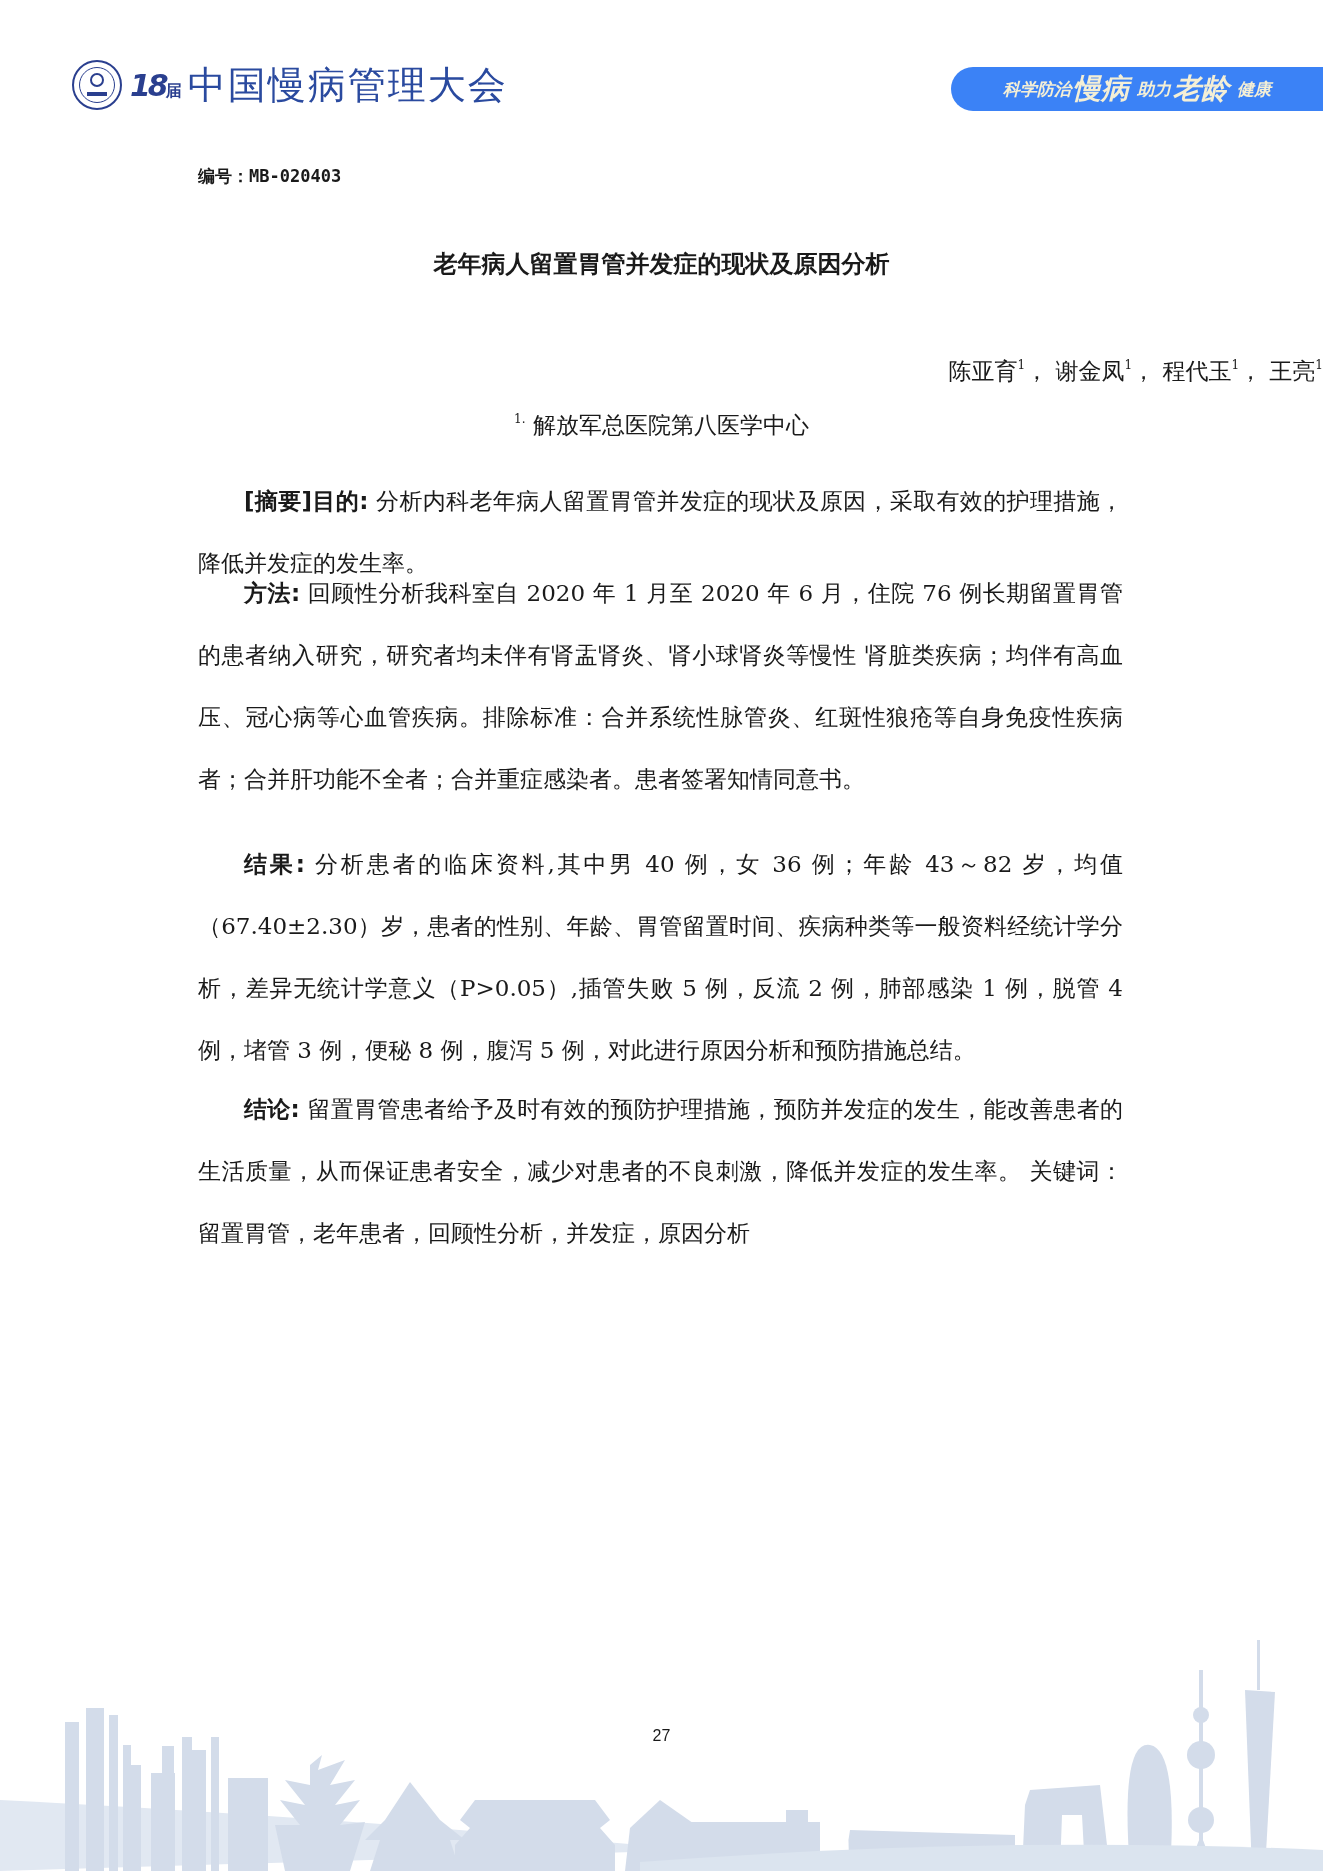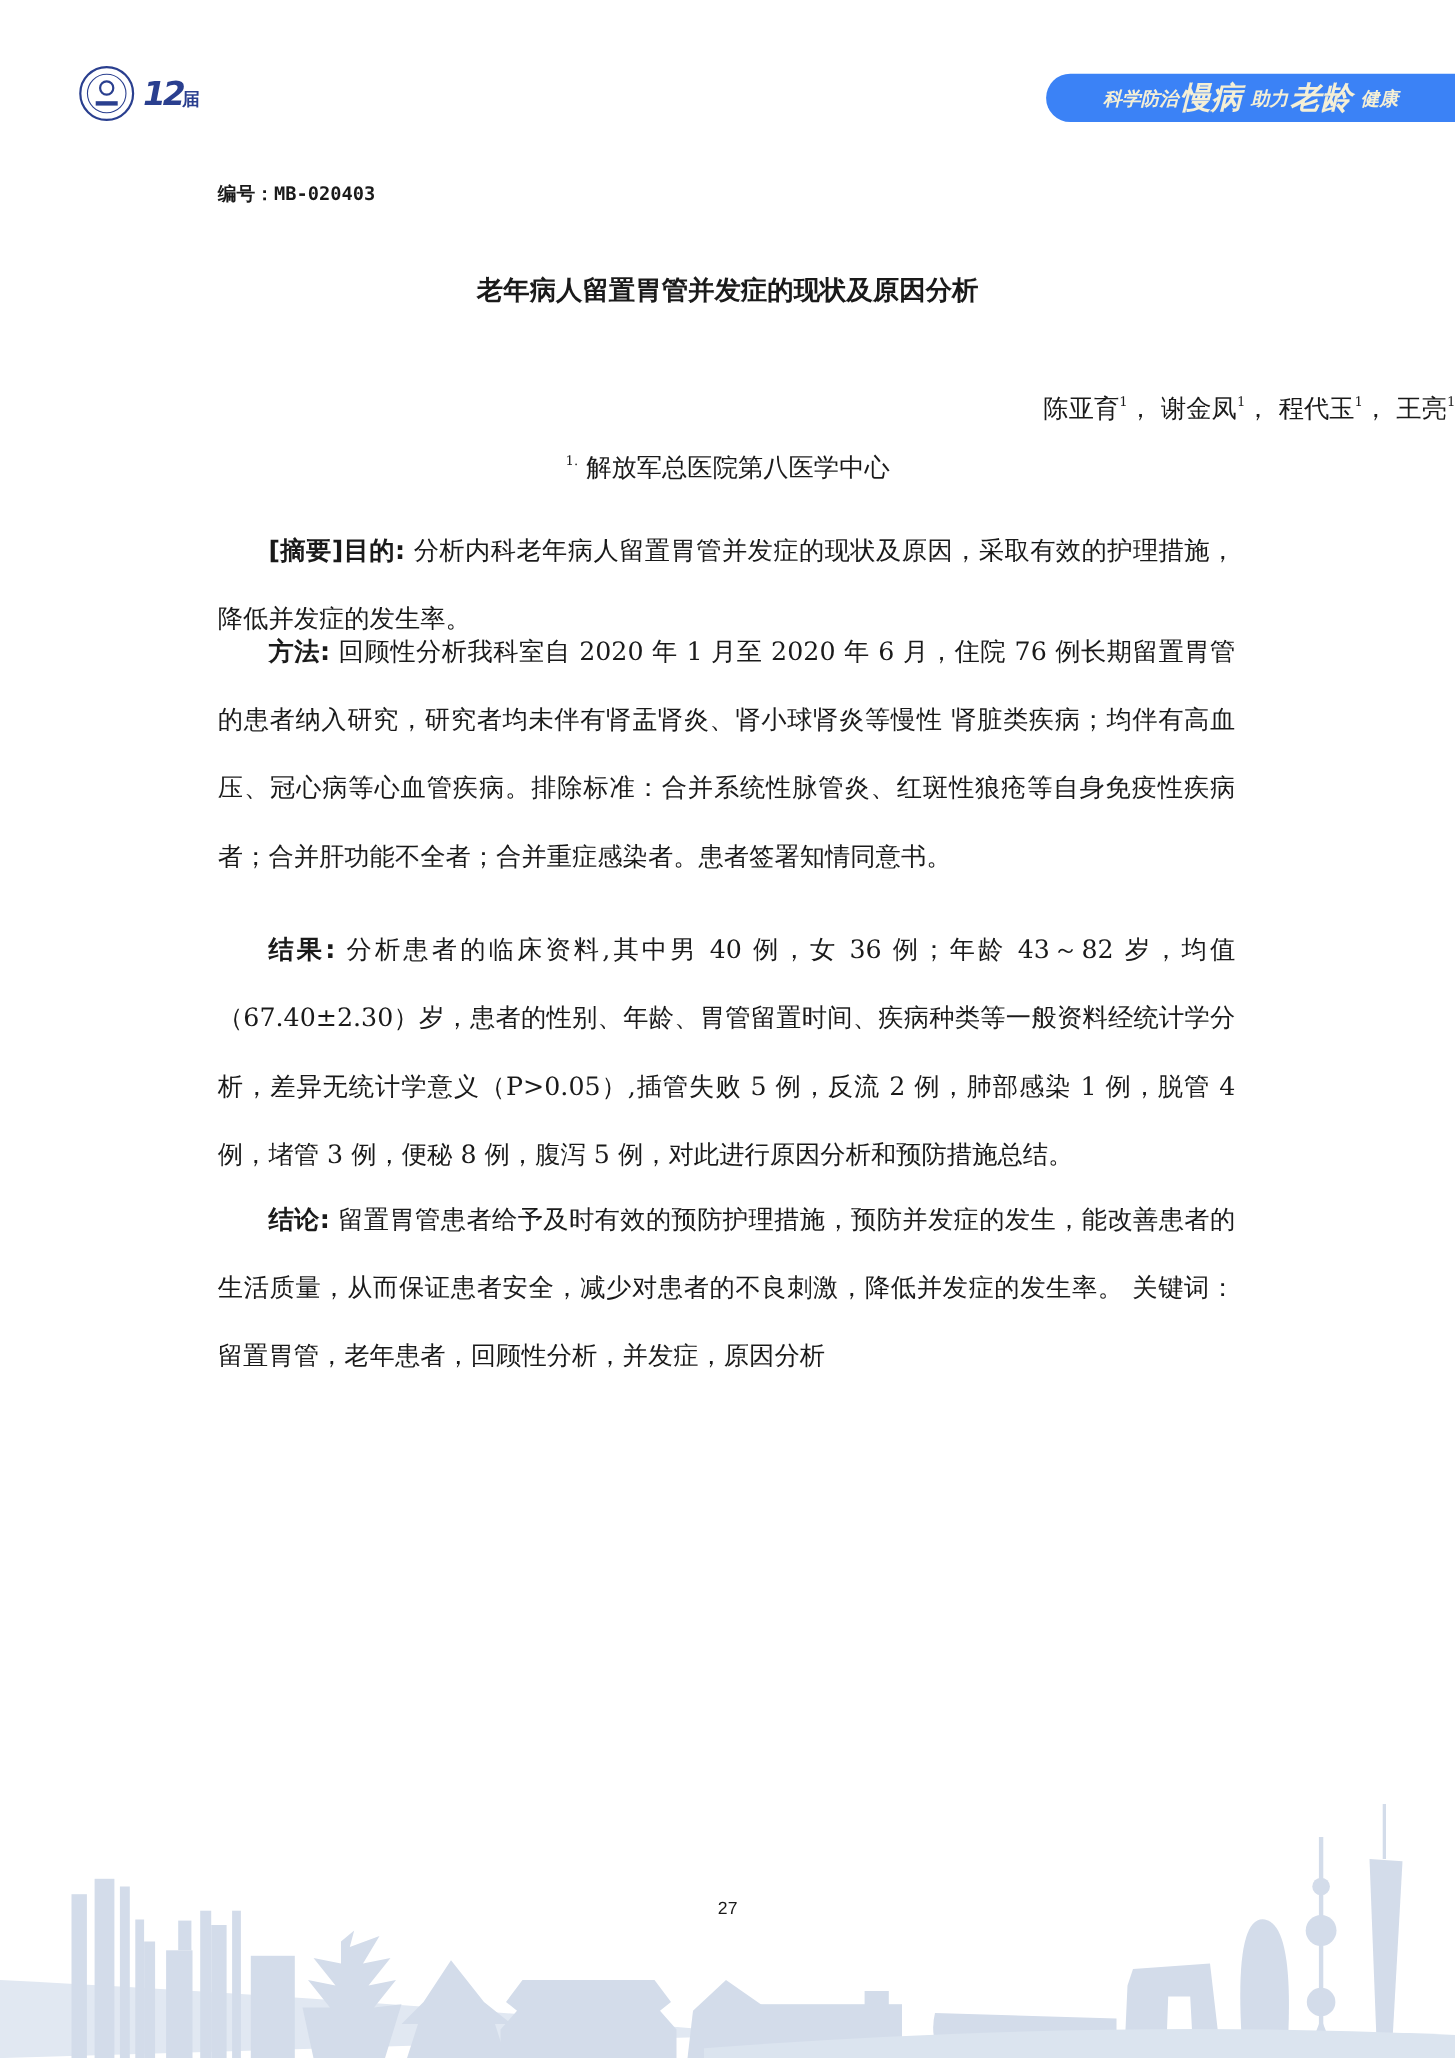--- a/index.html
+++ b/index.html
@@ -46,21 +46,22 @@
   .skyline { position: absolute; left: 0; top: 1600px; width: 1323px; height: 271px; }
 </style>
 </head>
 <body>
 
 <div class="header-logo">
   <div class="emblem">
     <div class="flower"></div>
       <div class="base"></div>
   </div>
-  <span class="session-mark"><span>12</span><small>届</small></span>
+  <span class="session-mark"><span>18</span><small>届</small></span>
+  <span class="conf-name">中国慢病管理大会</span>
 </div>
 
 <div class="slogan-banner">
   <span class="s-small">科学防治</span>
   <span class="s-big">慢病</span>
   <span class="s-small">助力</span>
   <span class="s-big">老龄</span>
   <span class="s-small">健康</span>
 </div>
 

